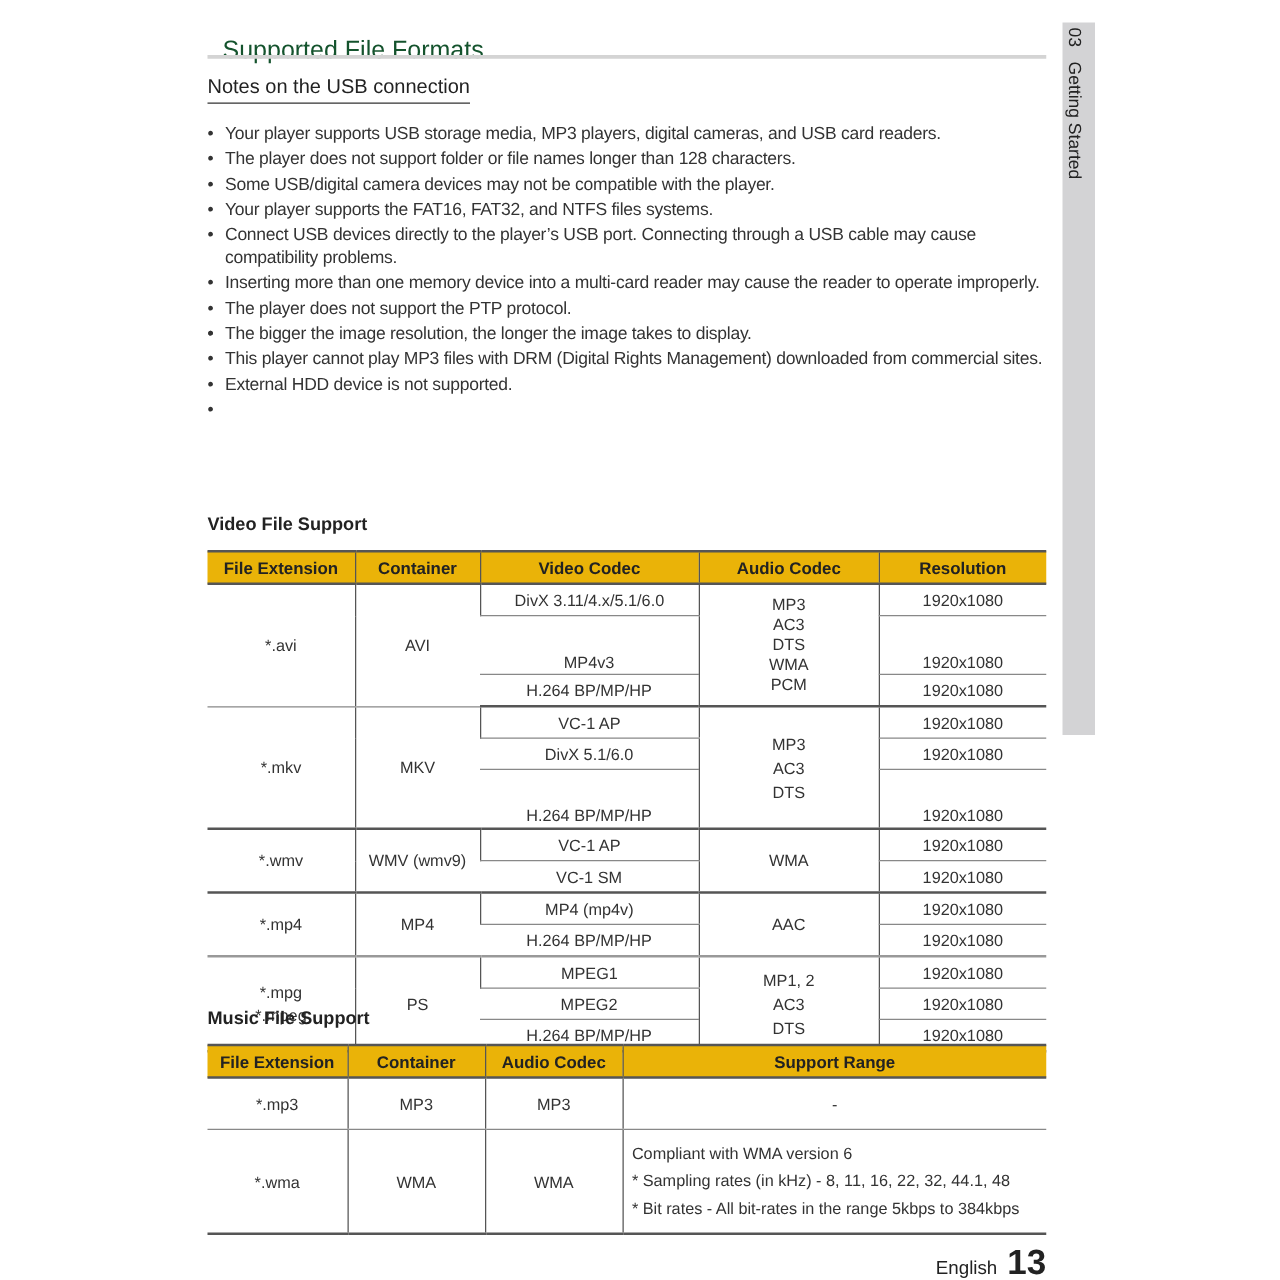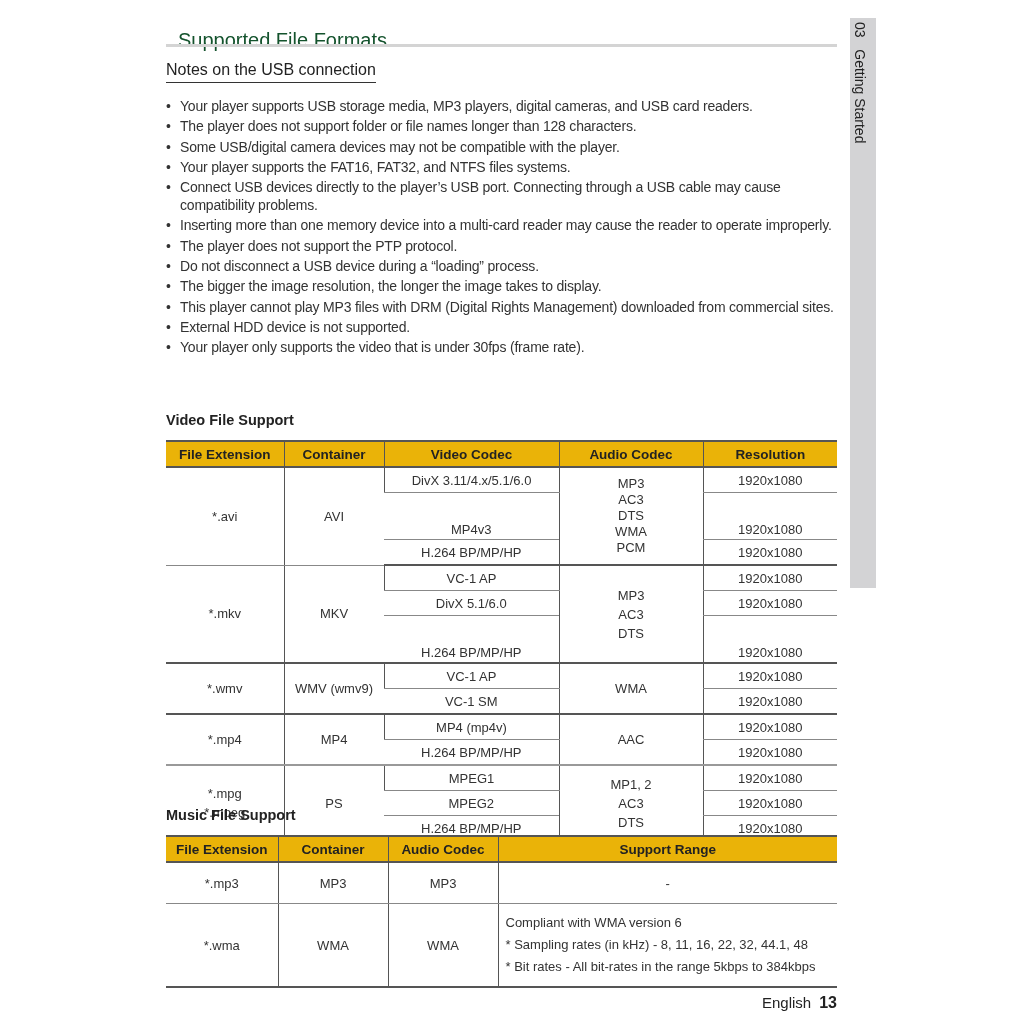--- a/index.html
+++ b/index.html
@@ -23,42 +23,42 @@
   tr.group-end td { border-bottom:2px solid #555; }
   .vid td { height:20px; line-height:15px; }
   .bottom-align { vertical-align:bottom !important; }
   .stack span { display:block; line-height:16px; }
   .music td { height:36px; }
   .range { text-align:left !important; padding-left:7px !important; line-height:22px; }
   .side-tab { position:absolute; left:850px; top:18px; width:26px; height:570px; background:#d3d3d5; }
   .side-text { position:absolute; left:852px; top:22px; writing-mode:vertical-rl; font-size:14px; color:#222;
                white-space:pre; }
   .footer { position:absolute; right:187px; top:994px; font-size:15px; color:#222; }
-  .footer .num { font-size:16px; font-weight:bold; margin-left:8px; color:#222; }
+  .footer .num { font-size:28px; font-weight:bold; margin-left:8px; color:#222; }
 </style>
 </head>
 <body>
 
 <h1 class="page-title">Supported File Formats</h1>
 <div class="title-rule"></div>
 <h2 class="section-head">Notes on the USB connection</h2>
 
 <ul class="notes">
   <li><span class="bullet">•</span><span>Your player supports USB storage media, MP3 players, digital cameras, and USB card readers.</span></li>
   <li><span class="bullet">•</span><span>The player does not support folder or file names longer than 128 characters.</span></li>
   <li><span class="bullet">•</span><span>Some USB/digital camera devices may not be compatible with the player.</span></li>
   <li><span class="bullet">•</span><span>Your player supports the FAT16, FAT32, and NTFS files systems.</span></li>
   <li><span class="bullet">•</span><span>Connect USB devices directly to the player’s USB port. Connecting through a USB cable may cause compatibility problems.</span></li>
   <li><span class="bullet">•</span><span>Inserting more than one memory device into a multi-card reader may cause the reader to operate improperly.</span></li>
   <li><span class="bullet">•</span><span>The player does not support the PTP protocol.</span></li>
-  <li><span class="bullet">•</span><span>Do not disconnect a USB device during a “loading” process.</span></li>
+  <li><span class="bullet">•</span></li>
   <li><span class="bullet">•</span><span>The bigger the image resolution, the longer the image takes to display.</span></li>
   <li><span class="bullet">•</span><span>This player cannot play MP3 files with DRM (Digital Rights Management) downloaded from commercial sites.</span></li>
   <li><span class="bullet">•</span><span>External HDD device is not supported.</span></li>
-  <li><span class="bullet">•</span><span>Your player only supports the video that is under 30fps (frame rate).</span></li>
+  <li><span class="bullet">•</span></li>
 </ul>
 
 <h3 class="sub-head" style="top:412px;">Video File Support</h3>
 
 <table class="vid" style="top:440px; width:671px;">
   <colgroup>
       <col style="width:118px">
       <col style="width:100px">
       <col style="width:175px">
       <col style="width:144px">

